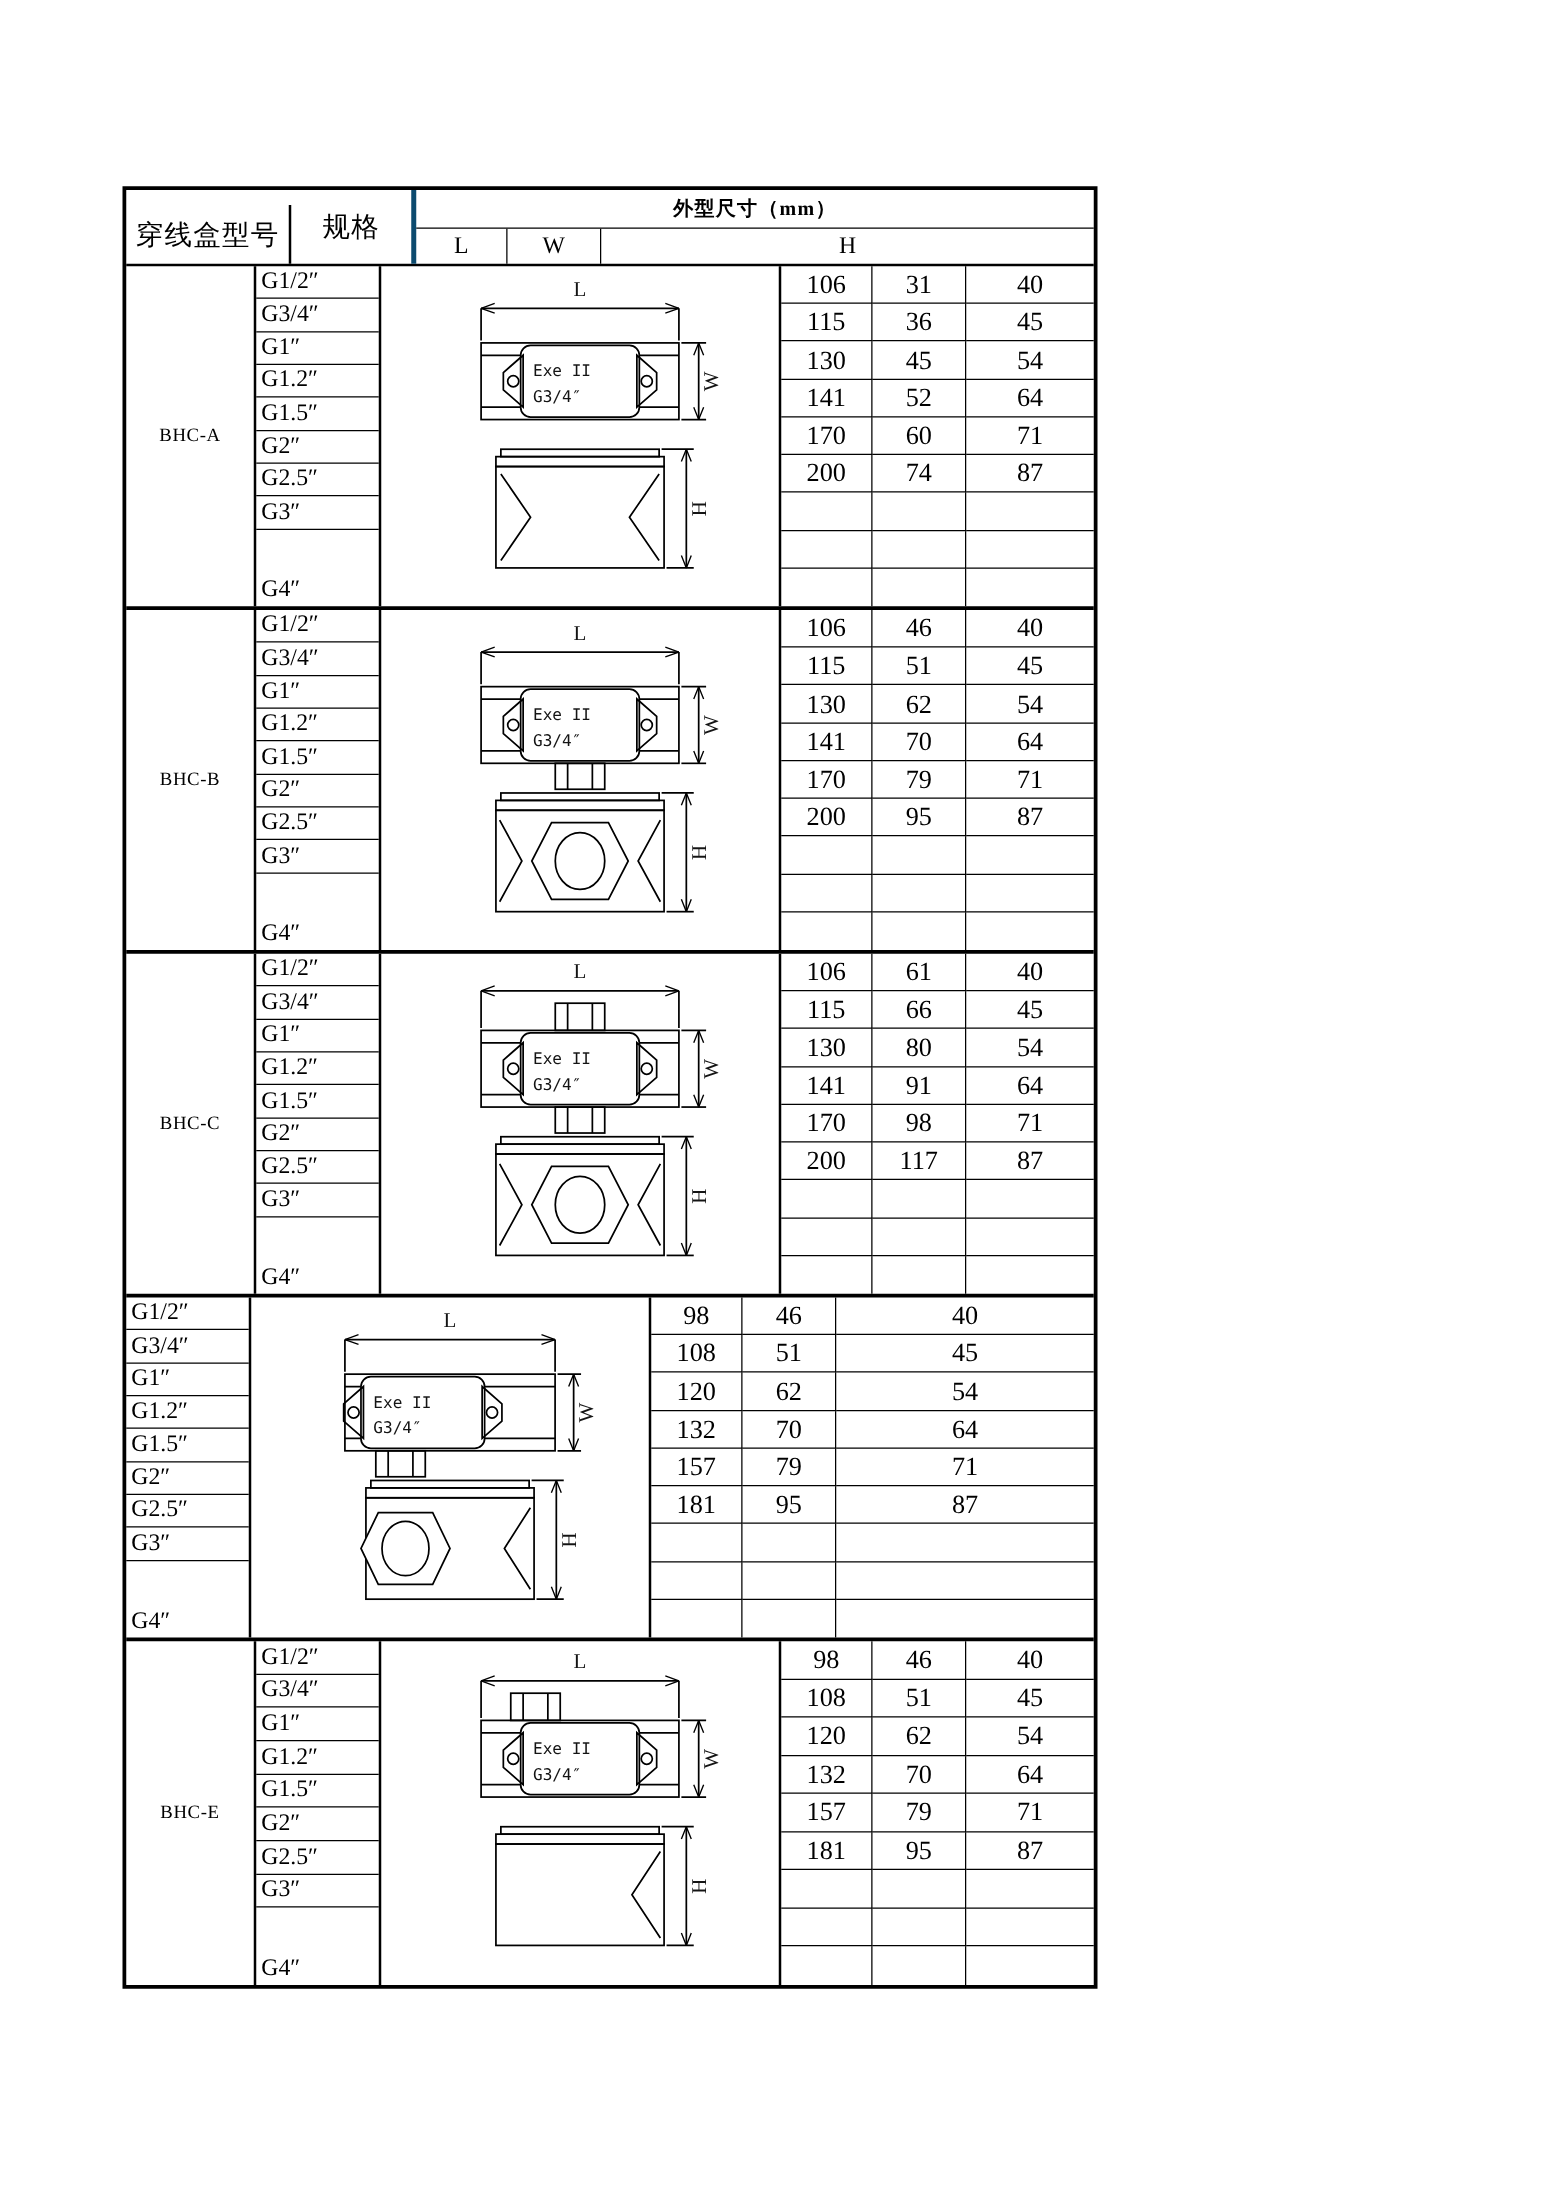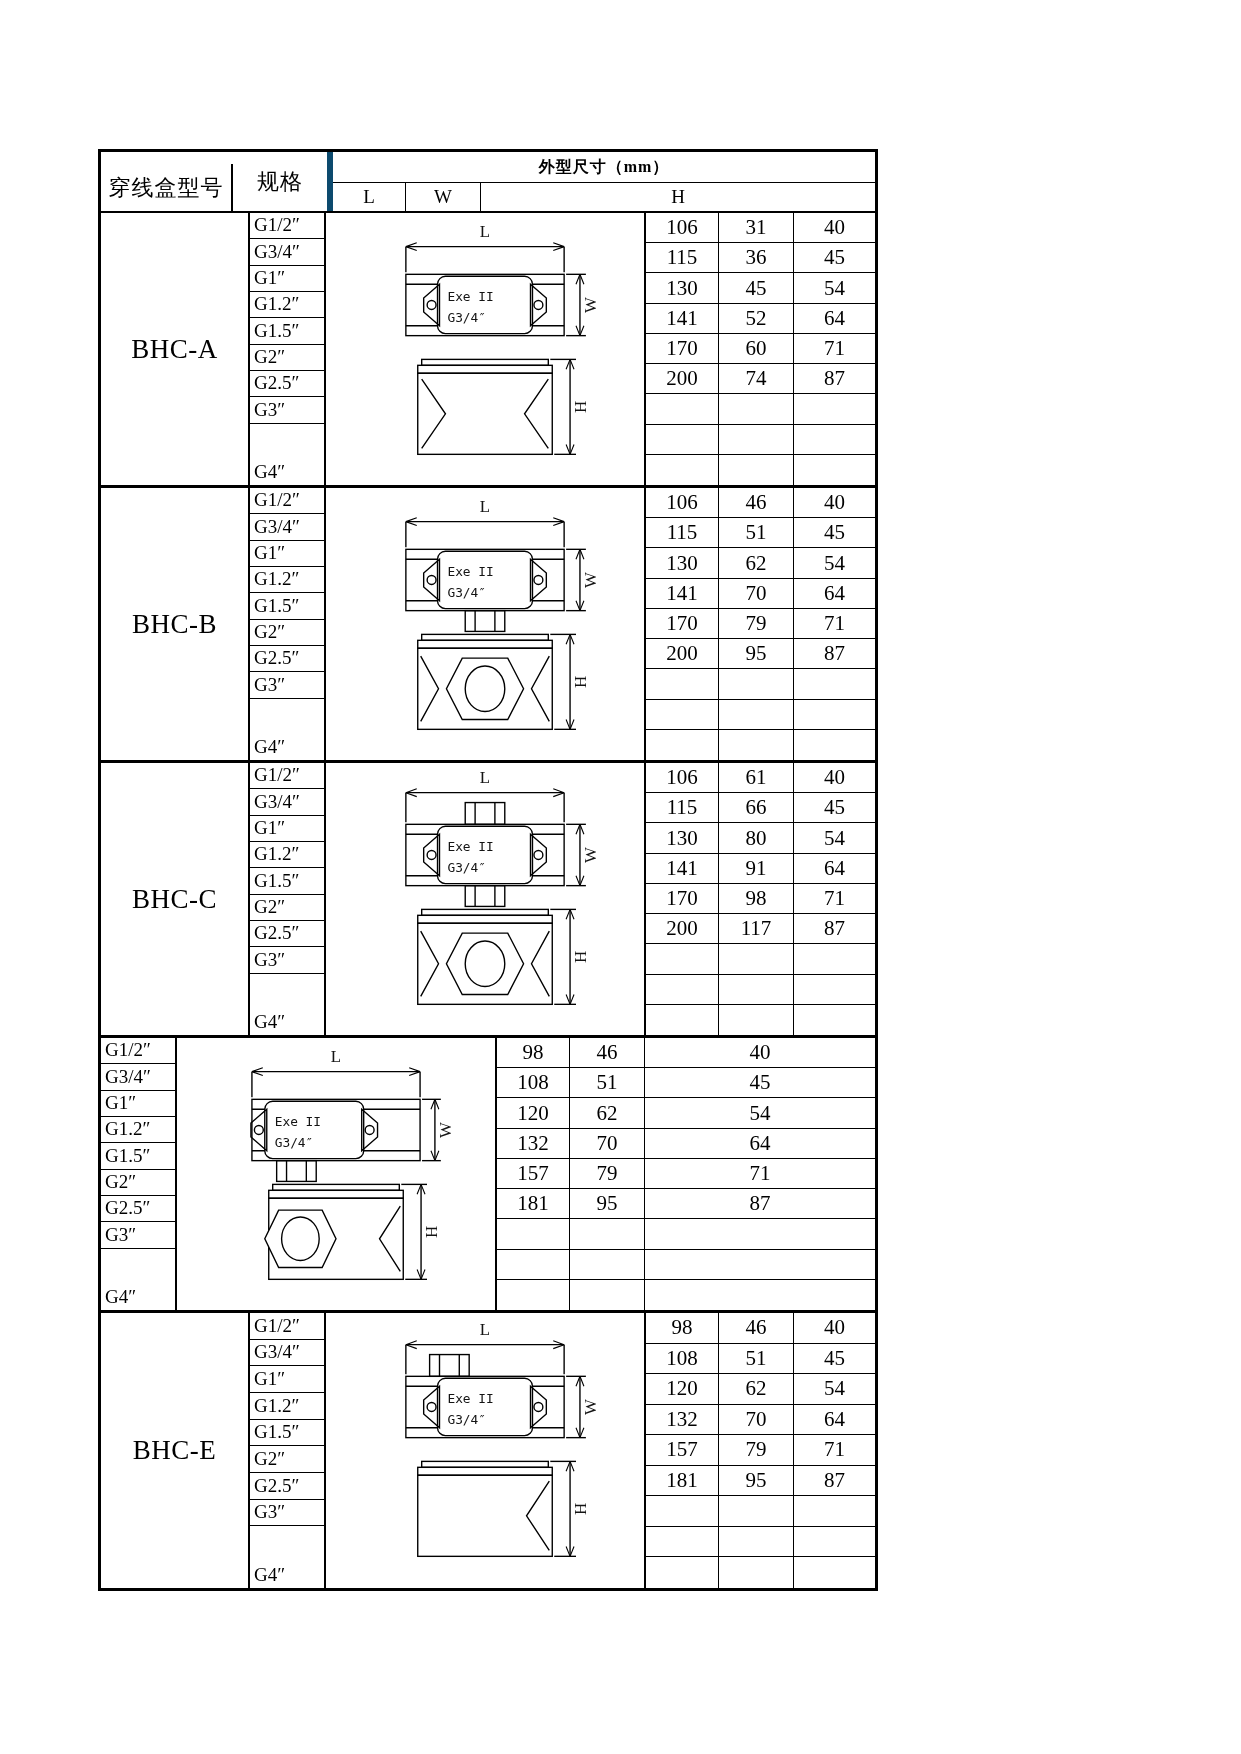--- a/index.html
+++ b/index.html
@@ -12,42 +12,42 @@
     position: absolute; left: 98px; top: 149px; width: 780px;
     border: 3px solid #000; background: #fff;
   }
   
   .thead { display: flex; height: 61px; border-bottom: 2.5px solid #000; }
   .th {
     display: flex; align-items: center; justify-content: center;
     font-size: 22px; letter-spacing: 1px;
   }
   .th-model { width: 132px; border-right: 2px solid #000; margin-top: 12px; }
-  .th-spec  { width: 100px; border-right: 6px solid #0c4a6e; }
+  .th-spec  { width: 100px; border-right: 4px solid #0c4a6e; }
   .th-diagram { width: 320px; border-right: 2.5px solid #000; }
   .th-dims { flex: 1; display: flex; flex-direction: column; }
   .dims-title {
     height: 31px; display: flex; align-items: center; justify-content: center;
     border-bottom: 1.5px solid #000; font-size: 16px; letter-spacing: 1px; font-weight: bold;
   }
   .dims-sub { flex: 1; display: grid; grid-template-columns: 73px 75px 1fr; }
   .th-sub {
     display: flex; align-items: center; justify-content: center;
     font-size: 19px; border-right: 1.5px solid #000;
   }
   .th-sub:last-child { border-right: none; }
   
   .section { display: flex; height: 275px; border-bottom: 3px solid #000; }
   .section:last-child { border-bottom: none; }
   .model-cell {
-    width: 149px; border-right: 2px solid #000;
+    width: 104px; border-right: 2px solid #000;
     display: flex; align-items: center; justify-content: center;
-    font-size: 27px; letter-spacing: .5px;
-  }
-  .spec-col { width: 76px; border-right: 2px solid #000; display: flex; flex-direction: column; }
+    font-size: 15px; letter-spacing: .5px;
+  }
+  .spec-col { width: 100px; border-right: 2px solid #000; display: flex; flex-direction: column; }
   .spec-cell {
     flex: 1; border-bottom: 1.5px solid #000;
     display: flex; align-items: flex-end; padding: 0 2px 2px 4px;
     font-size: 19px;
   }
   .spec-cell:last-child { border-bottom: none; margin-top: 36px; }
   .diagram-cell {
     width: 320px; border-right: 2.5px solid #000;
     display: flex; align-items: center; justify-content: center; overflow: hidden;
   }

